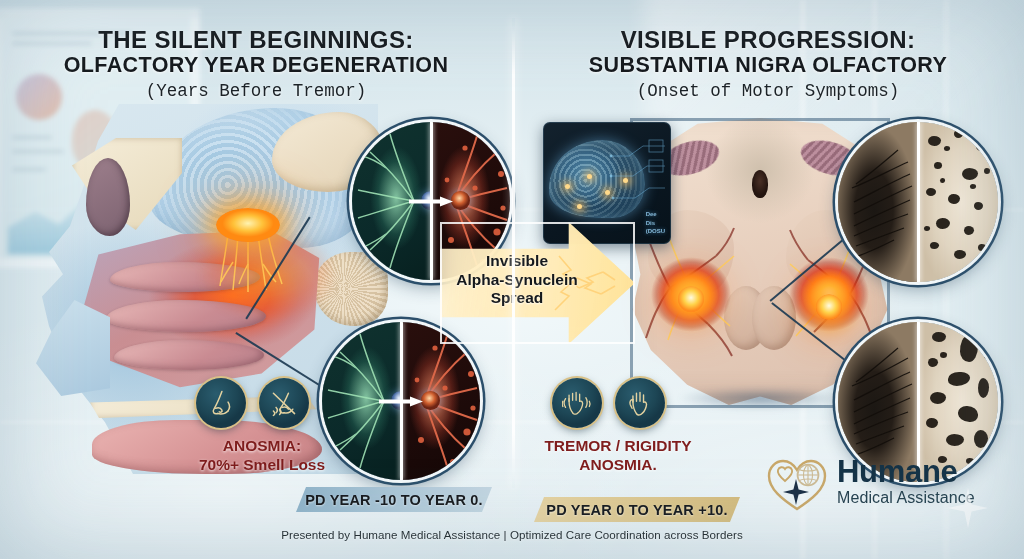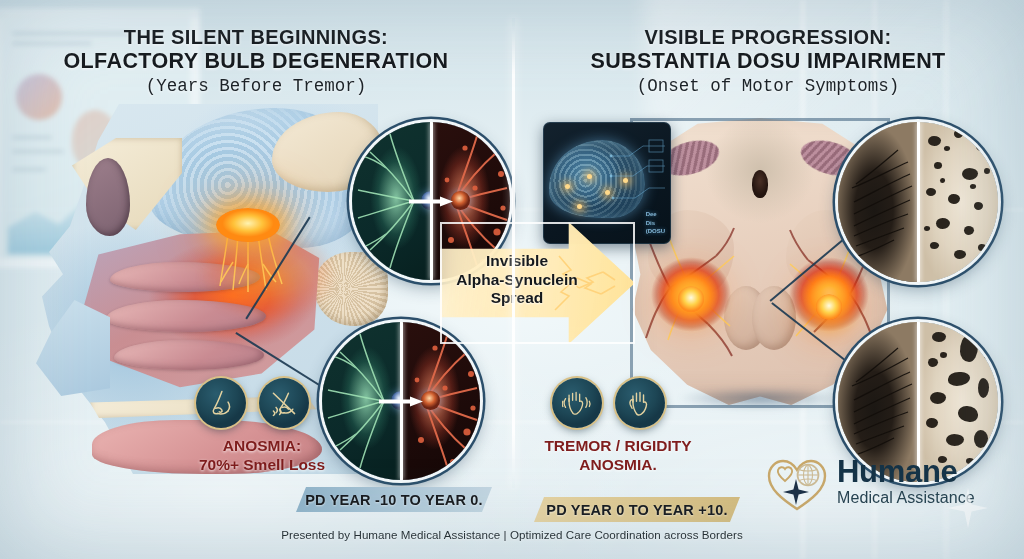--- a/index.html
+++ b/index.html
@@ -41,21 +41,21 @@
 
   
   .divider{position:absolute;left:512px;top:18px;width:2.5px;height:470px;
     background:linear-gradient(180deg,rgba(255,255,255,0),rgba(255,255,255,.95) 12%,rgba(255,255,255,.95) 88%,rgba(255,255,255,0));
     box-shadow:0 0 10px rgba(255,255,255,.9);}
 
   
   .title{position:absolute;text-align:center;color:#14181c;}
   .title .l1,.title .l2{font-weight:bold;letter-spacing:.4px;line-height:1.14;
     text-shadow:0 1px 3px rgba(255,255,255,.85);}
-  .title .l1{font-size:20px;}
+  .title .l1{font-size:24px;}
   .title .l2{font-size:21.5px;}
   .title .sub{font-size:17.5px;margin-top:3px;color:#1d2328;
     text-shadow:0 1px 3px rgba(255,255,255,.85);font-family:Liberation Mono, monospace;}
   #title-left{left:8px;top:26px;width:496px;}
   #title-right{left:520px;top:26px;width:496px;}
 
   
   .head{position:absolute;left:28px;top:104px;width:350px;height:370px;}
   .head-skin{position:absolute;inset:0;
     background:
@@ -571,26 +571,26 @@
     </svg>
     <div class="arrow-label">
       <div>Invisible</div>
       <div>Alpha-Synuclein</div>
       <div>Spread</div>
     </div>
   </div>
 
   <div class="title" id="title-left">
     <div class="l1">THE SILENT BEGINNINGS:</div>
-    <div class="l2">OLFACTORY BULB DEGENERATION</div>
+    <div class="l2">OLFACTORY YEAR DEGENERATION</div>
     <div class="sub">(Years Before Tremor)</div>
   </div>
   <div class="title" id="title-right">
     <div class="l1">VISIBLE PROGRESSION:</div>
-    <div class="l2">SUBSTANTIA DOSU IMPAIRMENT</div>
+    <div class="l2">SUBSTANTIA NIGRA OLFACTORY</div>
     <div class="sub">(Onset of Motor Symptoms)</div>
   </div>
 
   <div class="divider"></div>
 
   <div class="sym" id="sym-left">
     <div class="sym-icons">
       <div class="ibadge">
         <svg viewBox="0 0 34 34" width="30" height="30">
           <g stroke="#e3d2a0" stroke-width="1.7" fill="none" stroke-linecap="round">

